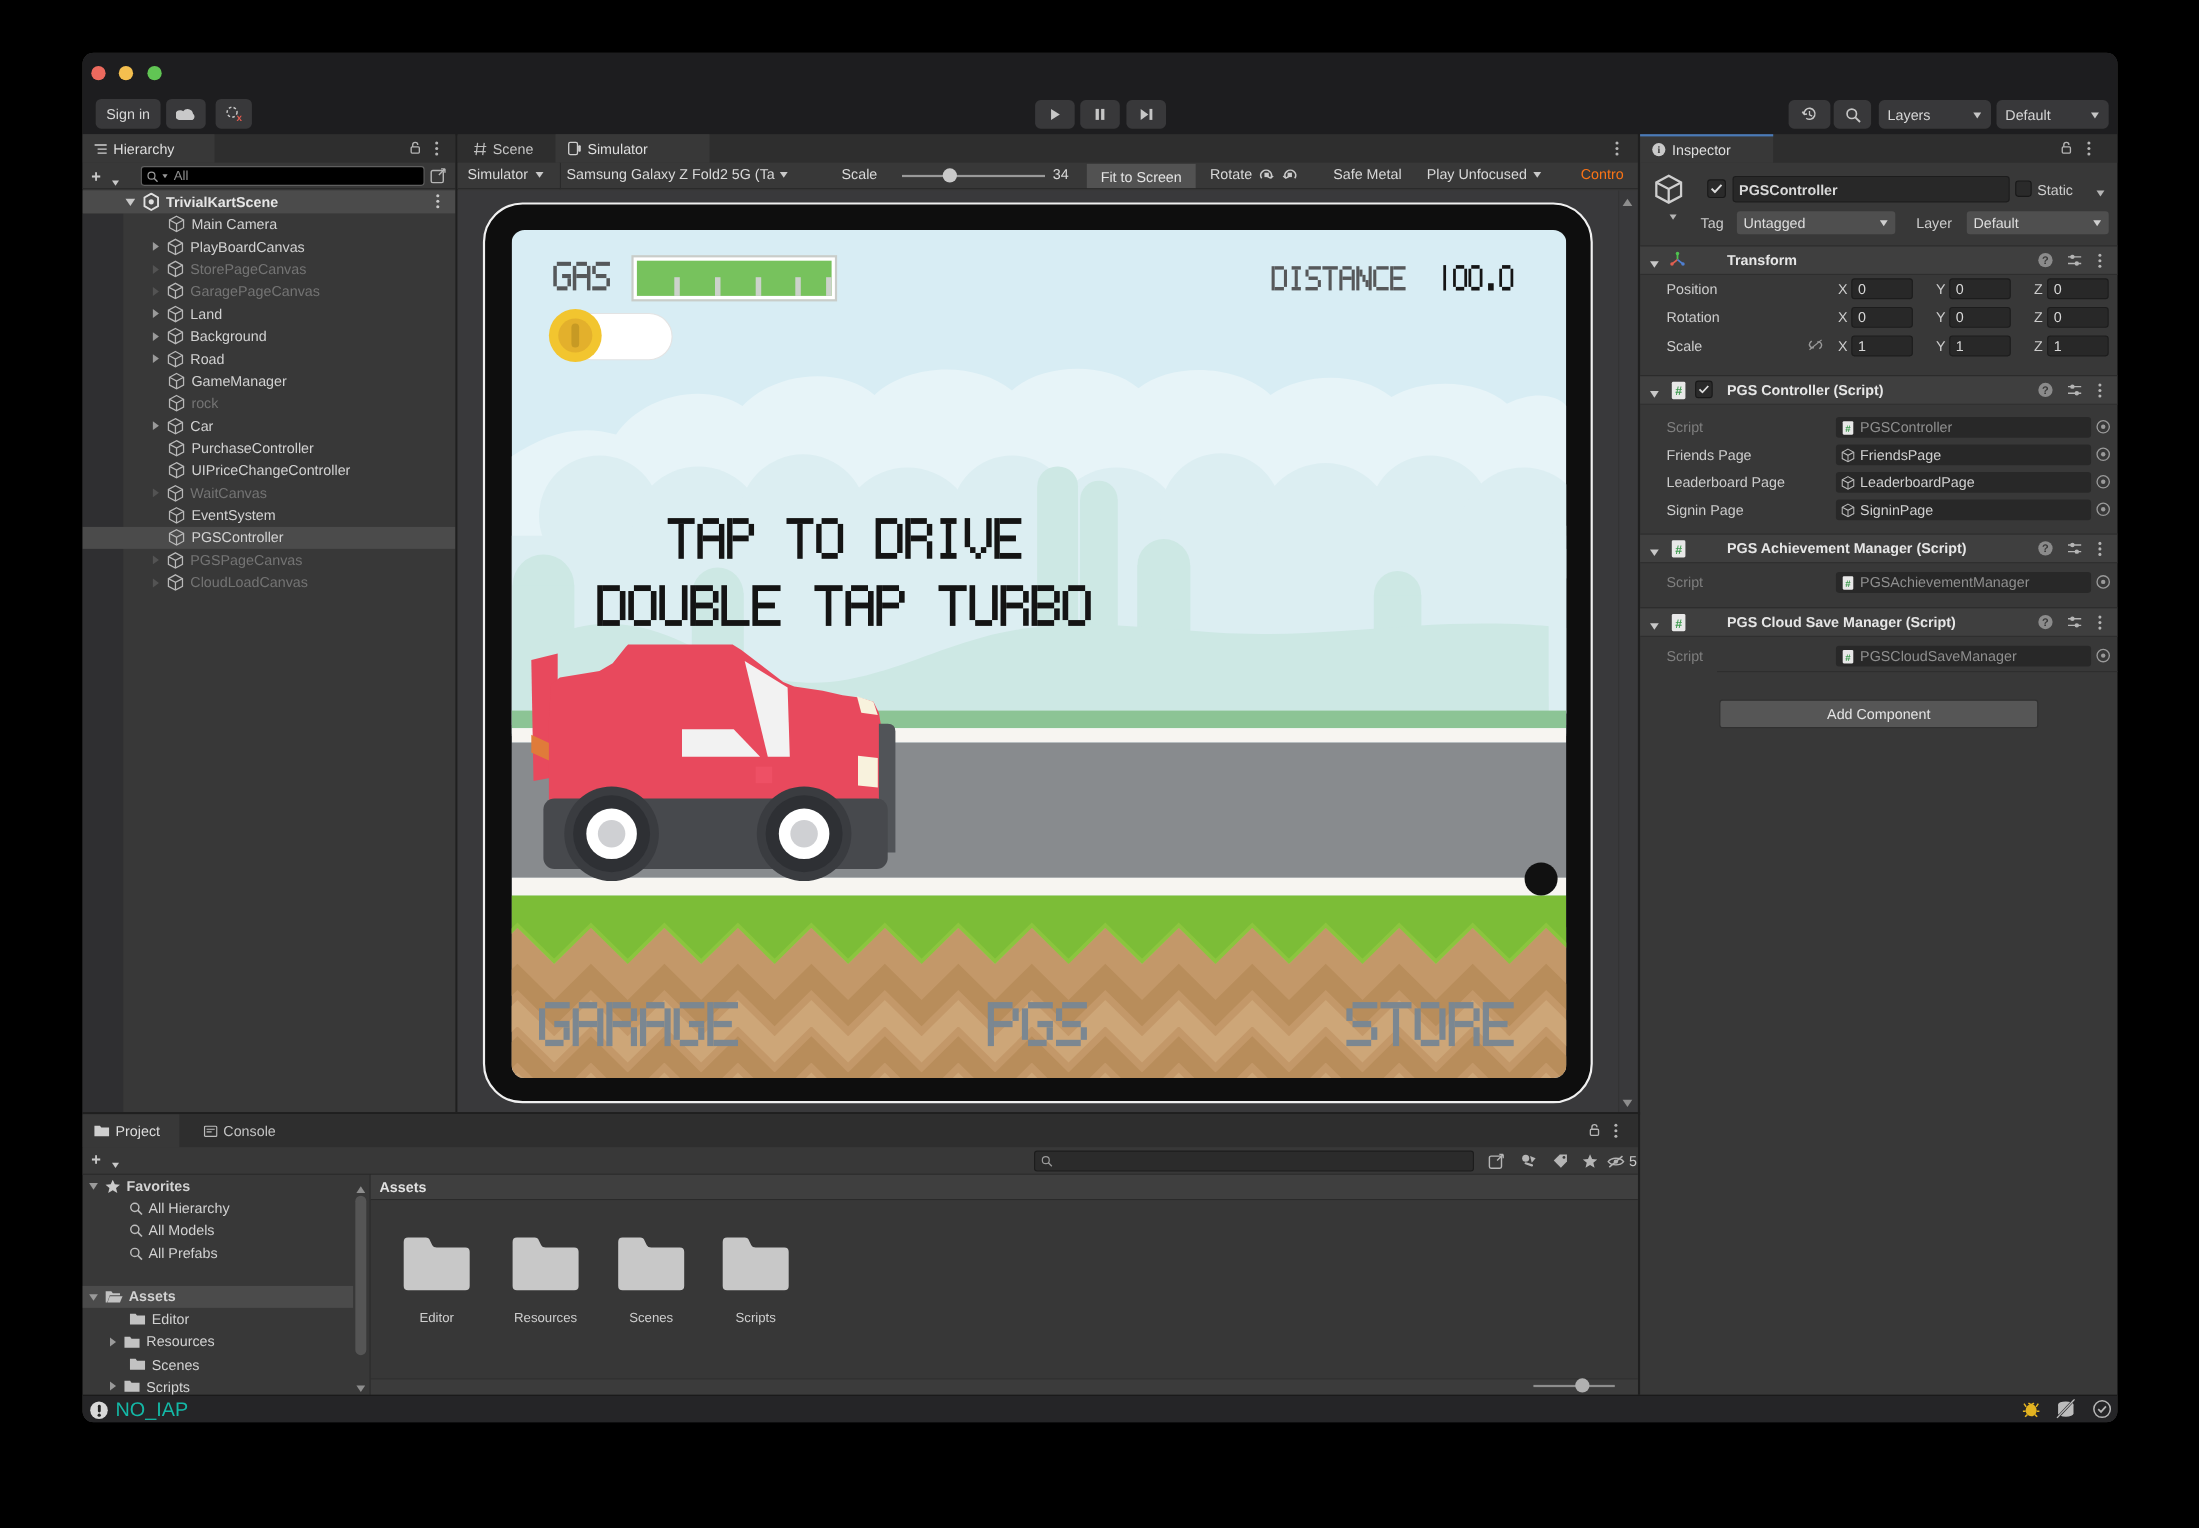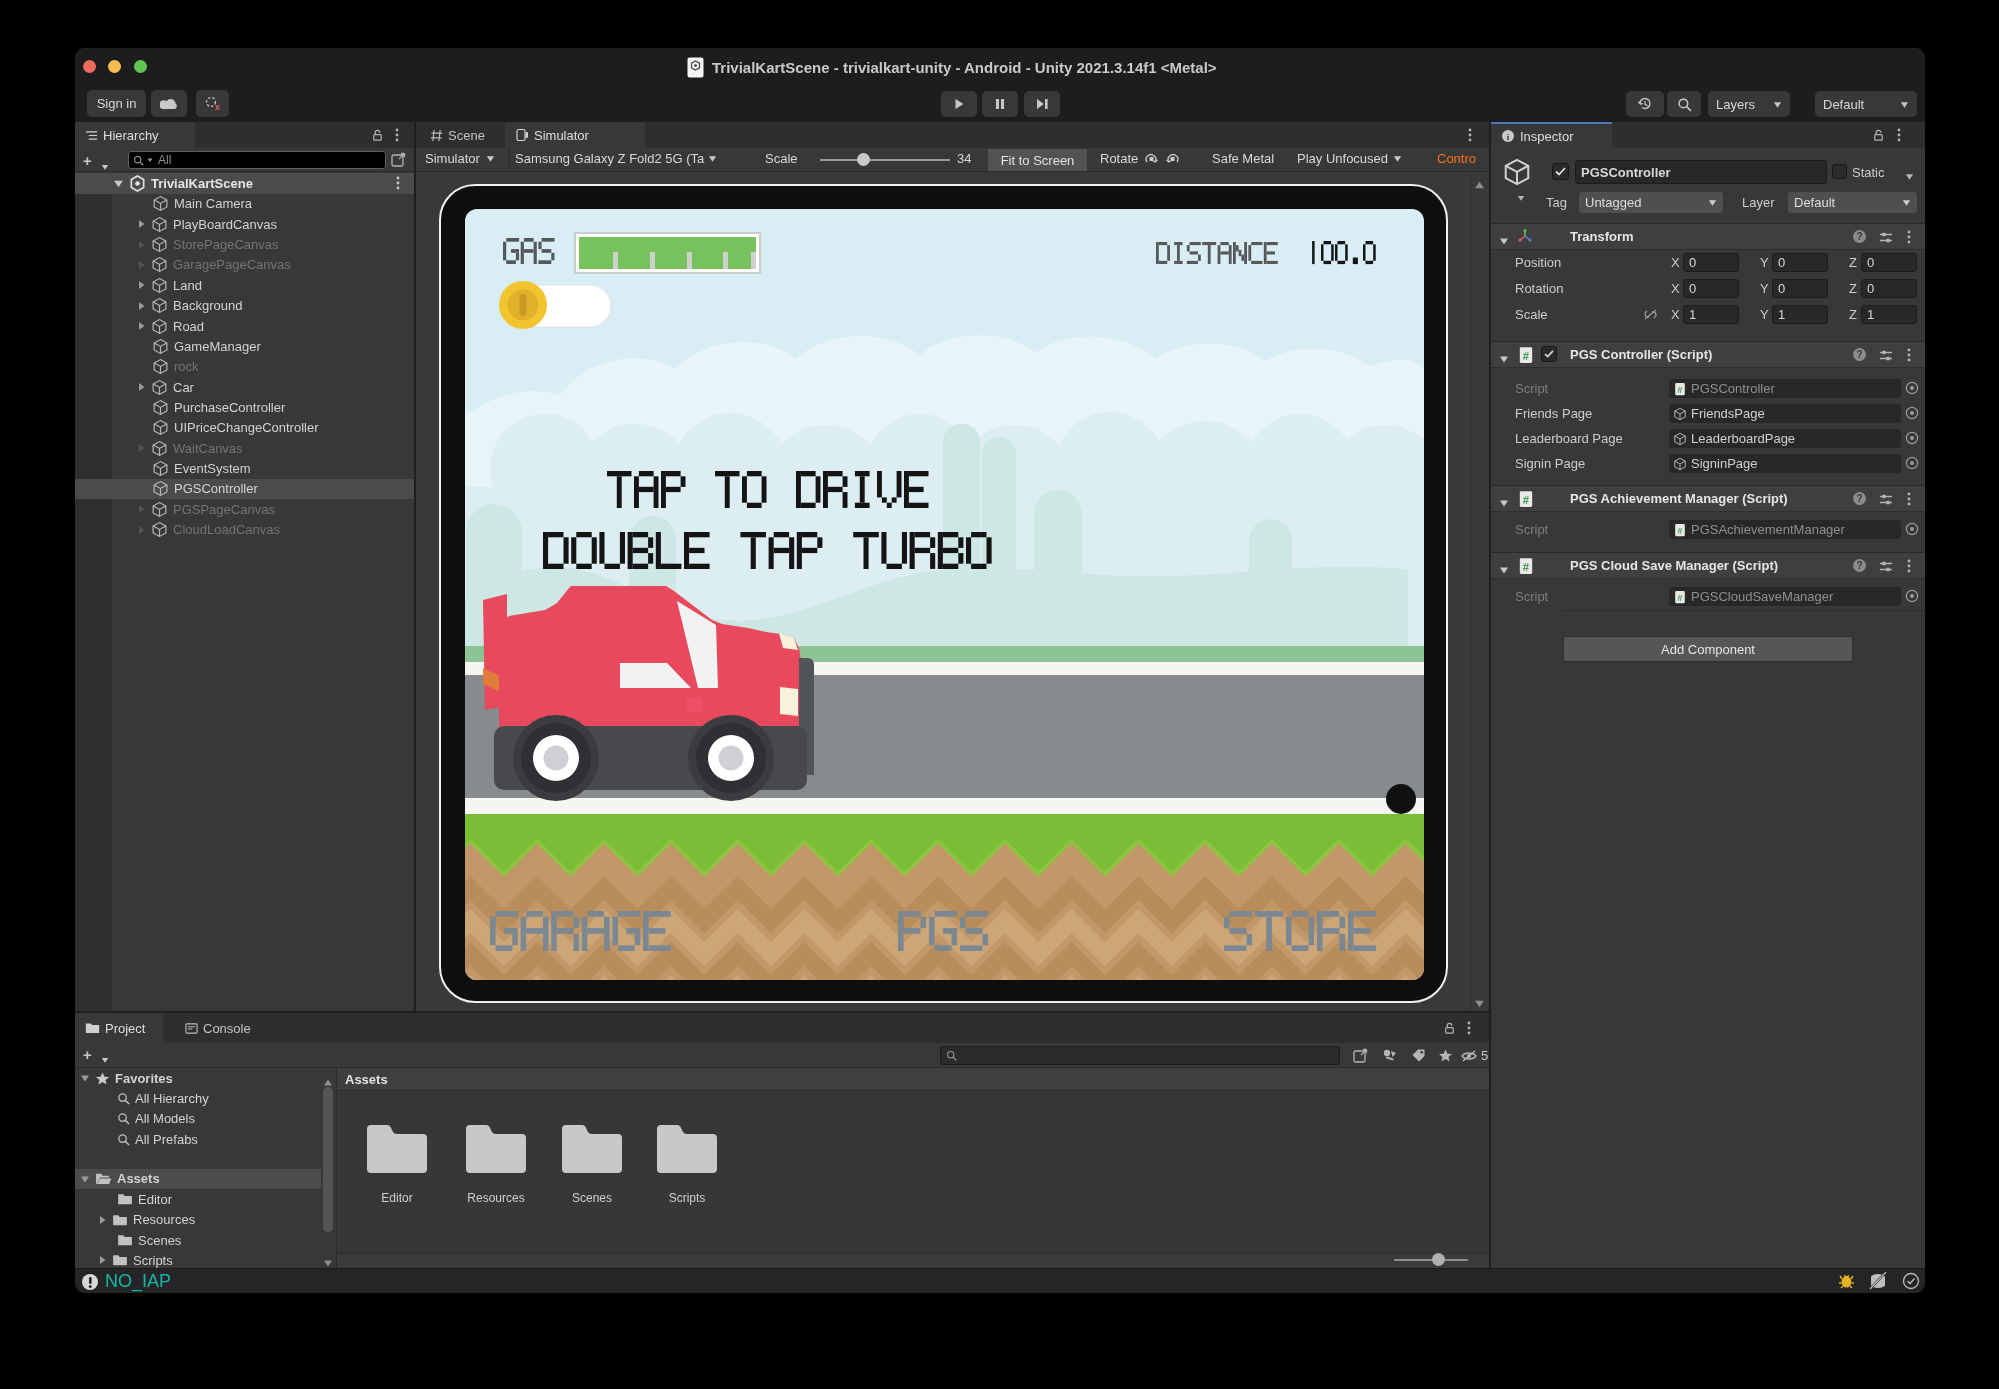--- a/index.html
+++ b/index.html
@@ -19,30 +19,20 @@
 .drop{position:absolute;background:#4f4f4f;border-radius:3px;color:#dedede;font-size:13px;display:flex;align-items:center;padding:0 6px;justify-content:space-between}
 .lbl{position:absolute;color:#cccccc;font-size:13px;display:flex;align-items:center;height:20px}
 .hdr{position:absolute;background:#3f3f3f;border-top:1px solid #2a2a2a;border-bottom:1px solid #2e2e2e;display:flex;align-items:center;color:#e2e2e2;font-size:13px;font-weight:bold}
 .ifield{position:absolute;background:#282828;border-radius:3px;color:#cfcfcf;font-size:13px;display:flex;align-items:center;gap:4px;padding:0 4px}
 </style></head><body>
 <div id="win">
     <div class="chrome"></div>
     <div class="tl" style="left:8px;background:#ec6a5e"></div>
     <div class="tl" style="left:33px;background:#f4bf4f"></div>
     <div class="tl" style="left:59px;background:#61c554"></div>
-    <div class="abs" style="left:612px;top:8px;width:700px;height:22px;display:flex;align-items:center;justify-content:flex-start;gap:8px">
-      <svg width="17" height="21" viewBox="0 0 17 21">
-        <rect x="0.5" y="0.5" width="16" height="20" rx="2" fill="#f5f5f5"></rect>
-        <g fill="#555">
-          <path d="M8.5 4 L12.5 6.2 L12.5 10.8 L8.5 13 L4.5 10.8 L4.5 6.2 Z" fill="none" stroke="#444" stroke-width="1.2"></path>
-          <circle cx="8.5" cy="8.5" r="1.5"></circle>
-        </g>
-      </svg>
-      <span style="font-size:15px;font-weight:bold;color:#c9c9cb">TrivialKartScene - trivialkart-unity - Android - Unity 2021.3.14f1 &lt;Metal&gt;</span>
-    </div>
     <div class="btn" style="left:12px;top:42px;width:59px;height:27px">Sign in</div>
     <div class="btn" style="left:76px;top:42px;width:36px;height:27px">
       <svg width="18" height="12" viewBox="0 0 18 12">
         <path d="M5 11 A4.5 4.5 0 1 1 6.5 3.2 A5 5 0 0 1 15.5 5.5 A3.2 3.2 0 0 1 15 11 Z" fill="#c9c9c9"></path>
       </svg>
     </div>
     <div class="btn" style="left:121px;top:42px;width:33px;height:27px">
       <svg width="17" height="17" viewBox="0 0 17 17">
         <g stroke="#c9c9c9" stroke-width="1.3" fill="none">
           <circle cx="7" cy="7" r="4.5" stroke-dasharray="2.4 2"></circle>
@@ -72,21 +62,21 @@
         <path d="M3 8 A5 5 0 1 1 5 11.5 M3 8 L1.5 5.5 M3 8 L5.8 7.6" fill="none" stroke="#c6c6c6" stroke-width="1.4"></path>
         <path d="M8 5 L8 8.4 L10.5 9.6" fill="none" stroke="#c6c6c6" stroke-width="1.2"></path>
       </svg>
     </div>
     <div class="btn" style="left:1592px;top:43px;width:34px;height:26px">
       <svg width="15" height="15" viewBox="0 0 14 14">
         <circle cx="6" cy="6" r="4" fill="none" stroke="#c6c6c6" stroke-width="1.4"></circle>
         <path d="M9 9 L13 13" stroke="#c6c6c6" stroke-width="1.6"></path>
       </svg>
     </div>
-    <div class="btn" style="left:1633px;top:43px;width:82px;height:26px;justify-content:space-between;padding:0 8px">
+    <div class="btn" style="left:1633px;top:43px;width:102px;height:26px;justify-content:space-between;padding:0 8px">
       <span>Layers</span>
       <svg width="9" height="9" viewBox="0 0 10 10">
         <polygon points="1,2.5 9,2.5 5,8.5" fill="#c6c6c6"></polygon>
       </svg>
     </div>
     <div class="btn" style="left:1740px;top:43px;width:102px;height:26px;justify-content:space-between;padding:0 8px">
       <span>Default</span>
       <svg width="9" height="9" viewBox="0 0 10 10">
         <polygon points="1,2.5 9,2.5 5,8.5" fill="#c6c6c6"></polygon>
       </svg>

